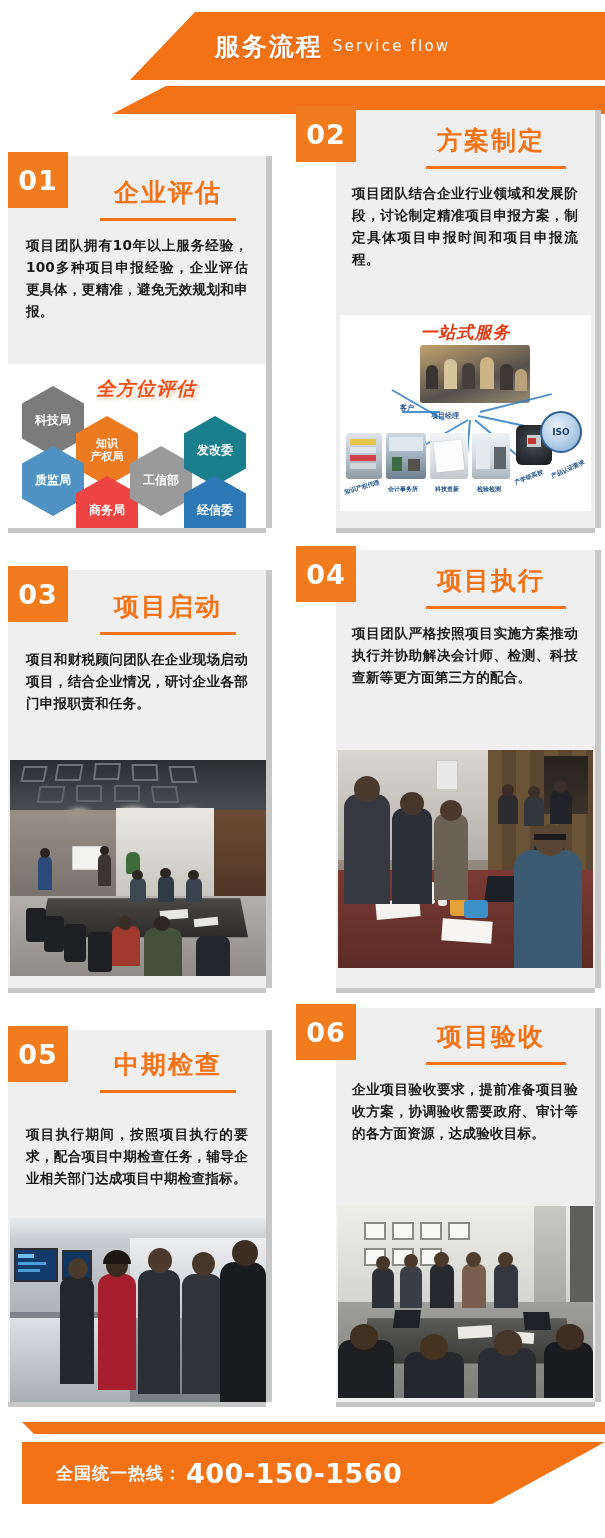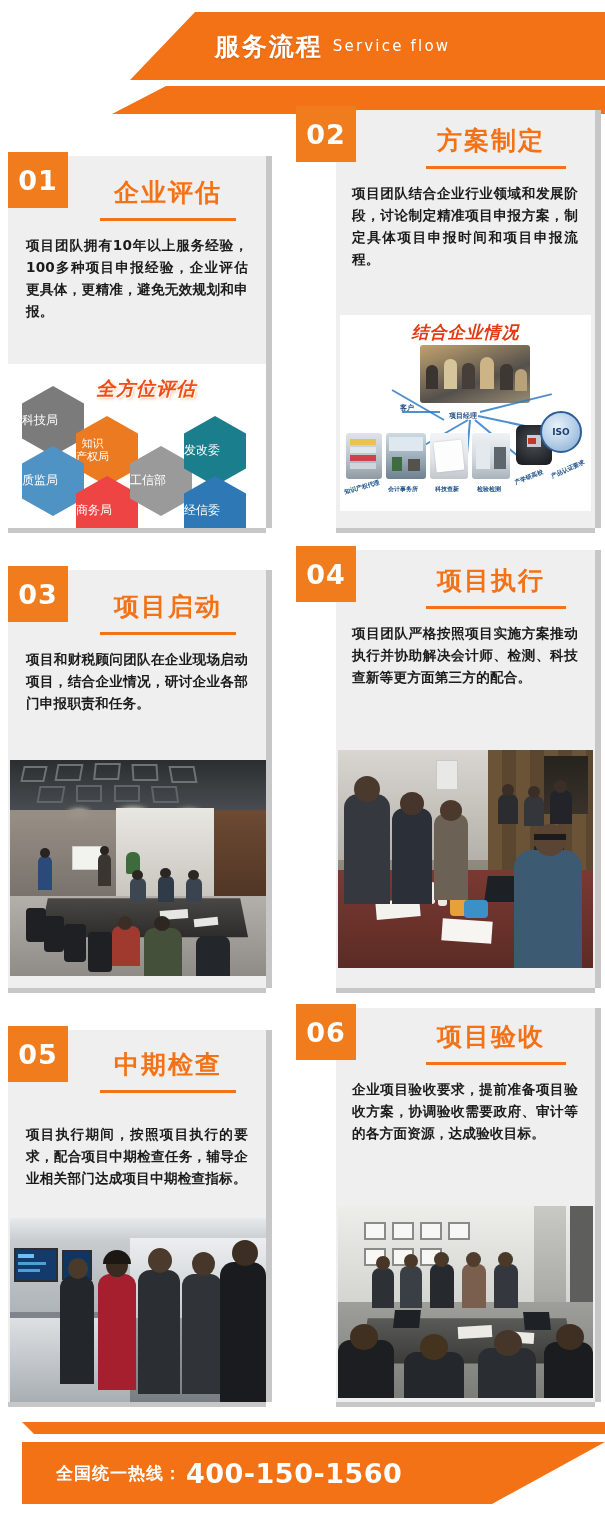--- a/index.html
+++ b/index.html
@@ -60,22 +60,22 @@
     color:#1b1b1b; font-size:13.6px; line-height:1.62;
     letter-spacing:.2px; text-align:justify; font-weight:bold;
   }
 
   
   .hexbox{ position:absolute; background:#fff; overflow:hidden; }
   .hex{
     position:absolute; width:62px; height:70px;
     -webkit-clip-path: polygon(50% 0, 100% 25%, 100% 75%, 50% 100%, 0 75%, 0 25%);
     clip-path: polygon(50% 0, 100% 25%, 100% 75%, 50% 100%, 0 75%, 0 25%);
-    display:flex; align-items:center; text-align:center;
-    color:#fff; font-size:12px; font-weight:normal; line-height:1.15;
+    display:flex; align-items:center; justify-content:center; text-align:center;
+    color:#fff; font-size:12px; font-weight:bold; line-height:1.15;
   }
   .hextitle{
     position:absolute; color:#F04E17; font-size:19px; font-weight:bold;
     letter-spacing:1px; font-style:italic;
     text-shadow:1px 1px 0 #fff, 2px 2px 3px rgba(240,120,30,.45);
   }
 
   
   .osbox{ position:absolute; background:#fff; overflow:hidden; }
   .os-title{
@@ -172,34 +172,34 @@
   <div class="badge" style="left:8px; top:152px;">
     <span>01</span>
   </div>
 
   <div class="card" style="left:336px; top:110px; width:259px; height:418px;">
     <div class="c-title" style="position:absolute; left:60px; top:14px; width:190px;">方案制定</div>
     <div class="c-rule" style="position:absolute; left:90px; top:49px; width:140px;"></div>
     <div class="c-body" style="position:absolute; left:16px; top:72px; width:226px;">项目团队结合企业行业领域和发展阶段，讨论制定精准项目申报方案，制定具体项目申报时间和项目申报流程。</div>
 
     <div class="osbox" style="left:4px; top:205px; width:251px; height:196px;">
-      <div class="os-title">结合企业情况</div>
+      <div class="os-title">一站式服务</div>
 
       <div class="os-photo" style="left:80px; top:30px; width:110px; height:58px;
                   background:linear-gradient(160deg,#c2a26f 0%,#8c7a5e 30%,#54504c 60%,#9a8c72 100%);">
         <div class="p-layer" style="left:6px;top:20px;width:12px;height:24px;border-radius:6px 6px 0 0;background:#3a3531;"></div>
         <div class="p-layer" style="left:24px;top:14px;width:13px;height:30px;border-radius:6px 6px 0 0;background:#d6c49a;"></div>
         <div class="p-layer" style="left:42px;top:18px;width:13px;height:26px;border-radius:6px 6px 0 0;background:#463f39;"></div>
         <div class="p-layer" style="left:60px;top:12px;width:14px;height:32px;border-radius:7px 7px 0 0;background:#cdb487;"></div>
         <div class="p-layer" style="left:80px;top:19px;width:13px;height:26px;border-radius:6px 6px 0 0;background:#3d3833;"></div>
         <div class="p-layer" style="left:95px;top:24px;width:12px;height:22px;border-radius:6px 6px 0 0;background:#b9a179;"></div>
       </div>
 
       <div class="os-node" style="left:42px; top:88px;padding-left:18px;">客户</div>
-      <div class="os-node" style="left:109px; top:96px;">项目经理</div>
+      <div class="os-node" style="left:91px; top:96px;">项目经理</div>
 
       <div class="os-arrow" style="left:100px; top:96px; width:38px; transform:rotate(180deg);"></div>
       <div class="os-arrow" style="left:104px; top:104px; width:60px; transform:rotate(-150deg);"></div>
       <div class="os-arrow" style="left:128px; top:104px; width:62px; transform:rotate(150deg);"></div>
       <div class="os-arrow" style="left:130px; top:104px; width:40px; transform:rotate(95deg);"></div>
       <div class="os-arrow" style="left:135px; top:104px; width:56px; transform:rotate(40deg);"></div>
       <div class="os-arrow" style="left:138px; top:100px; width:66px; transform:rotate(12deg);"></div>
       <div class="os-arrow" style="left:140px; top:96px; width:74px; transform:rotate(-14deg);"></div>
 
       <div class="os-photo" style="left:6px; top:118px; width:36px; height:46px;

